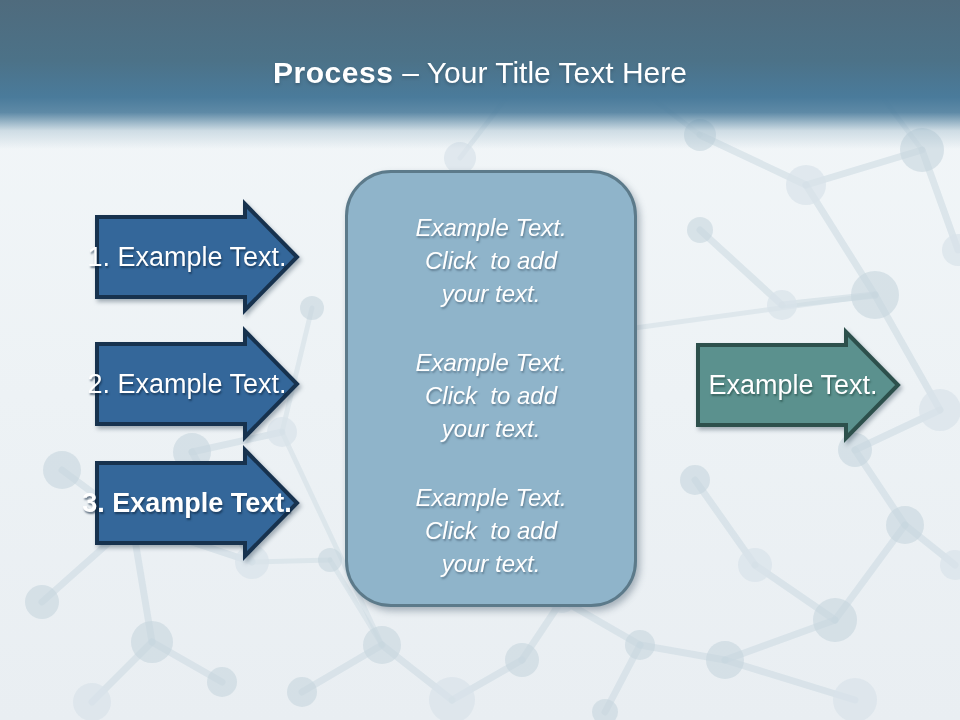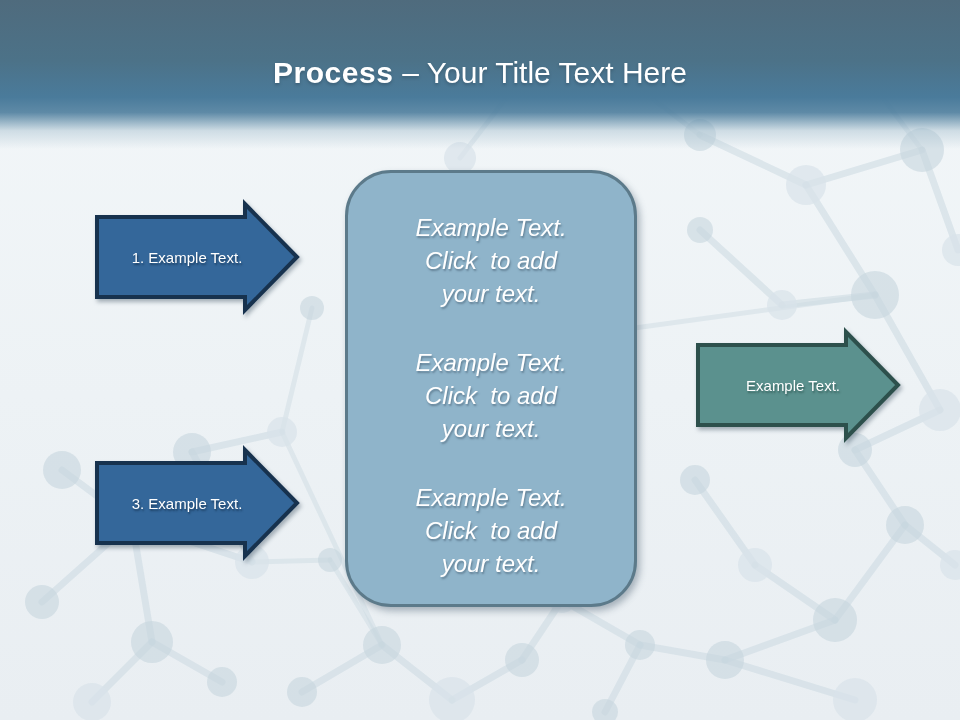--- a/index.html
+++ b/index.html
@@ -35,26 +35,26 @@
   .title-rest{font-weight:400;margin-left:9px;text-align:right;}
   
   .arrow{position:absolute;width:206px;height:112px;z-index:4;}
   .arrow svg{position:absolute;inset:0;width:206px;height:112px;overflow:visible;
     filter:drop-shadow(2px 3px 2px rgba(40,60,80,.38));}
   .step-poly{fill:var(--step-arrow-fill,#34679a);stroke:var(--step-arrow-border,#17324e);stroke-width:4;}
   .result-poly{fill:var(--result-arrow-fill,#5b918e);stroke:var(--result-arrow-border,#2d504c);stroke-width:4;}
   .arrow-label{
     position:absolute;top:0;bottom:0;left:4px;right:26px;
     display:flex;align-items:center;justify-content:center;
-    color:var(--text-light,#fff);font-size:15px;white-space:pre;
+    color:var(--text-light,#fff);font-size:27px;white-space:pre;
     text-shadow:1px 2px 2px rgba(12,35,60,.6);
   }
   .arrow-1{left:95px;top:201px;}
   .arrow-2{left:95px;top:328px;}
-  .arrow-3{left:95px;top:447px;}
+  .arrow-3{left:95px;top:447px;font-weight:bold;}
   .arrow-result{left:696px;top:329px;}
   .arrow-result .arrow-label{right:16px;text-shadow:1px 2px 2px rgba(25,60,55,.55);}
   
   .center-box{
     position:absolute;left:345px;top:170px;width:292px;height:437px;z-index:4;
     box-sizing:border-box;border-radius:46px;
     background:var(--box-fill,#8fb4ca);
     border:3px solid var(--box-border,#5c7a8a);
     box-shadow:3px 4px 7px rgba(80,100,118,.45);
     display:flex;flex-direction:column;justify-content:center;
@@ -161,20 +161,26 @@
     <span class="title-emphasis">Process</span><span class="title-rest">– Your Title Text Here</span>
   </div>
 
   <div class="arrow arrow-1">
     <svg viewBox="0 0 206 112" preserveAspectRatio="none">
       <polygon class="step-poly" points="2,16 150,16 150,3 202,56 150,109 150,96 2,96"></polygon>
     </svg>
     <div class="arrow-label">1. Example Text.</div>
   </div>
 
+  <div class="arrow arrow-2">
+    <svg viewBox="0 0 206 112" preserveAspectRatio="none">
+      <polygon class="step-poly" points="2,16 150,16 150,3 202,56 150,109 150,96 2,96"></polygon>
+    </svg>
+    <div class="arrow-label">2. Example Text.</div>
+  </div>
 
   <div class="arrow arrow-3">
     <svg viewBox="0 0 206 112" preserveAspectRatio="none">
       <polygon class="step-poly" points="2,16 150,16 150,3 202,56 150,109 150,96 2,96"></polygon>
     </svg>
     <div class="arrow-label">3. Example Text.</div>
   </div>
 
   <div class="center-box">
     <div class="box-block">

